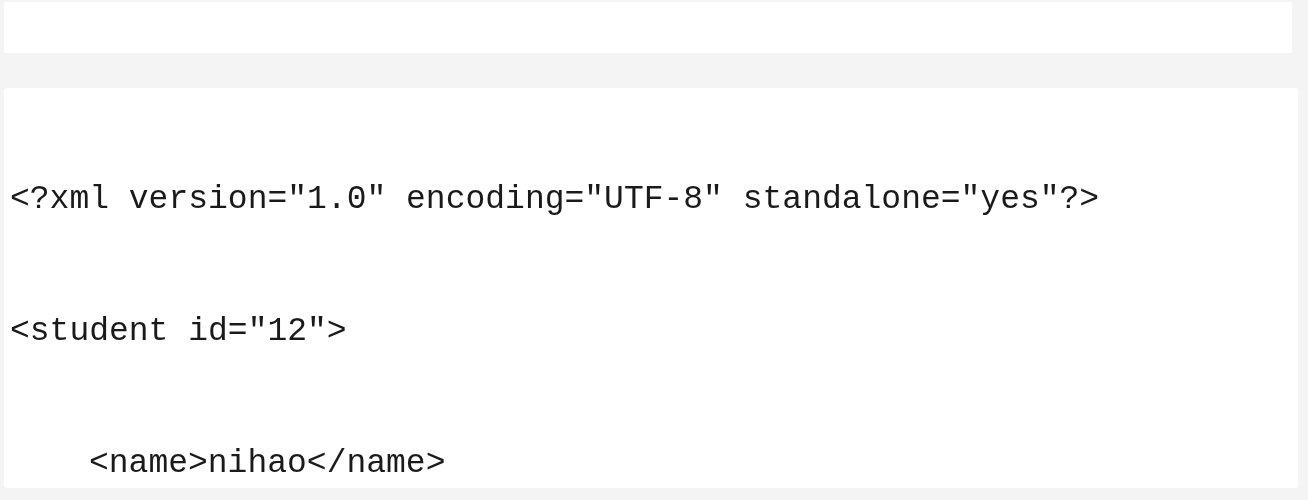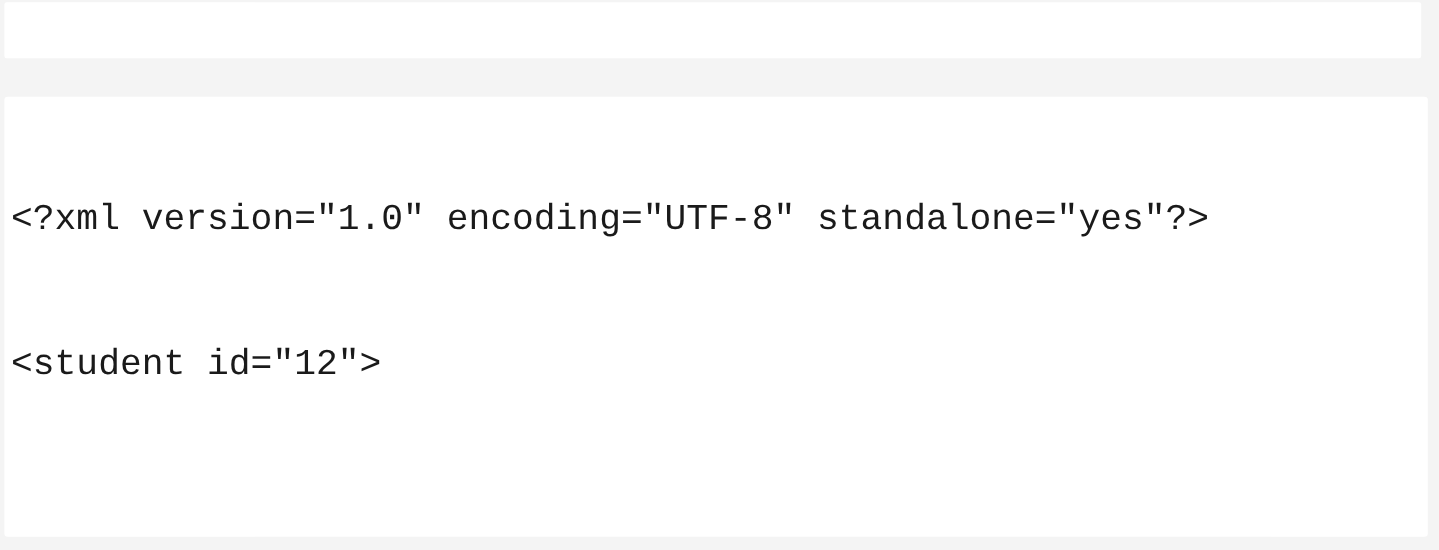--- a/index.html
+++ b/index.html
@@ -43,18 +43,19 @@
 </head>
 <body>
 
 <div id="output-box" class="box">
   <span class="line">Student [id=12, name=nihao, role=Role [name=班长,desc=管理]]</span>
 </div>
 
 <div id="xml-box" class="box">
   <span class="line">&lt;?xml version="1.0" encoding="UTF-8" standalone="yes"?&gt;</span>
   <span class="line">&lt;student id="12"&gt;</span>
+  <span class="line indent-1">&lt;name&gt;nihao&lt;/name&gt;</span>
   
   
   
   
   
 </div>
 
 </body></html>

